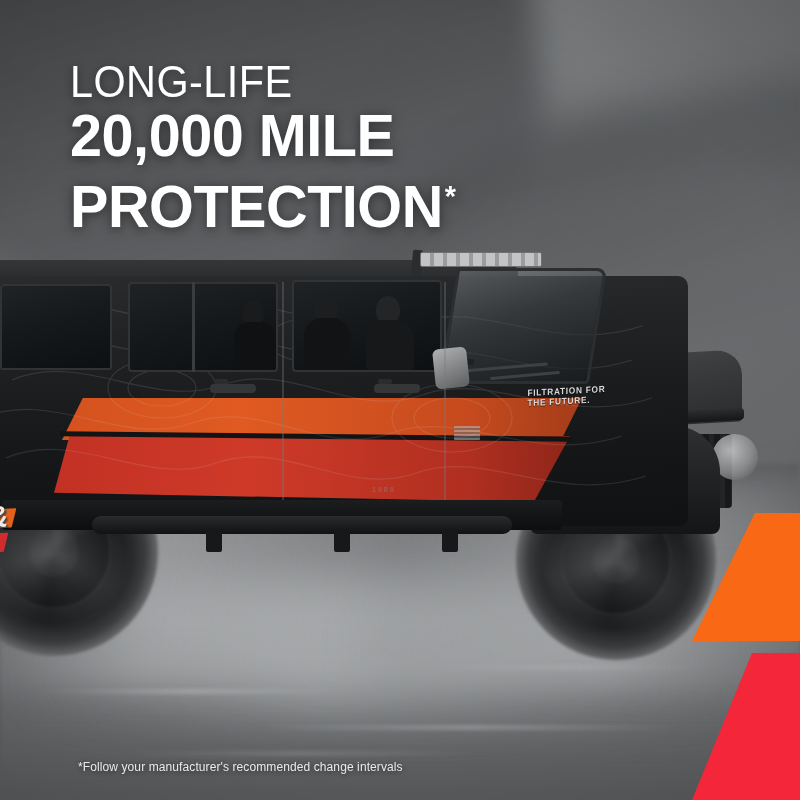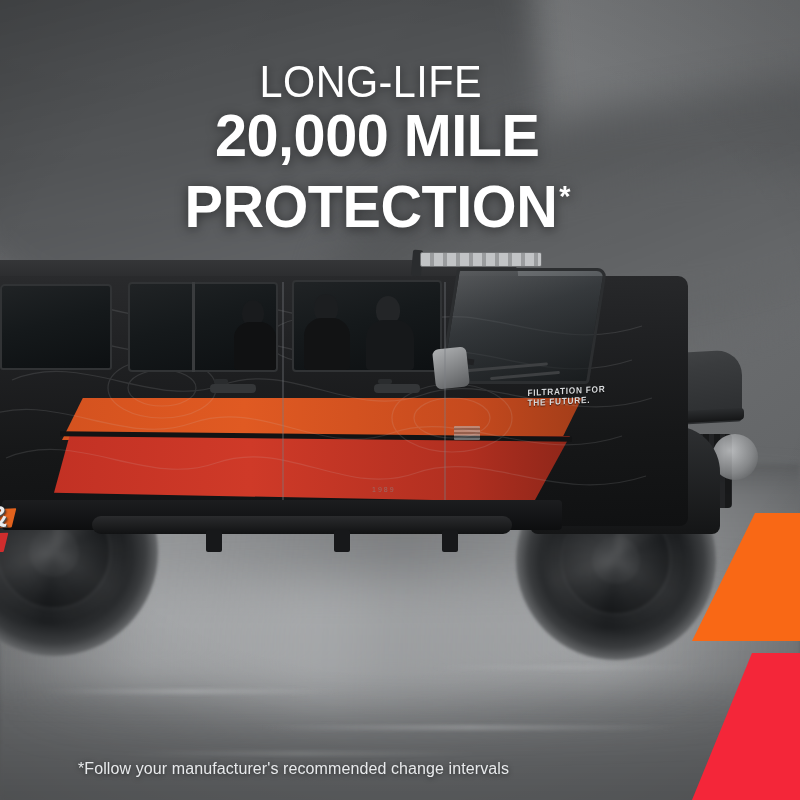--- a/index.html
+++ b/index.html
@@ -270,21 +270,21 @@
     background:#f96815;
     clip-path:polygon(42% 0,100% 0,100% 100%,0 100%);
   }
   .shape-red{
     left:692px;top:653px;width:150px;height:147px;
     background:#f42639;
     clip-path:polygon(40% 0,100% 0,100% 100%,0 100%);
   }
 
   
-  .headline{position:absolute;left:70px;top:58px;width:640px;text-align:center;}
+  .headline{position:absolute;left:70px;top:58px;width:640px;}
   .hl-kicker{
     color:#fff;font-size:44px;font-weight:400;line-height:48px;
     letter-spacing:.5px;transform:scaleX(.94);transform-origin:left center;
     text-shadow:0 2px 10px rgba(0,0,0,.45);
   }
   .hl-big{
     color:#fff;font-size:60px;font-weight:bold;line-height:60px;
     letter-spacing:-.5px;transform:scaleX(.96);transform-origin:left center;
     text-shadow:0 2px 12px rgba(0,0,0,.5);
     white-space:nowrap;
@@ -303,21 +303,21 @@
   }
   .sub-second{
     color:#fff;font-size:27px;font-weight:400;line-height:32px;letter-spacing:.6px;
     transform:scaleX(.95);transform-origin:left center;
     text-shadow:0 2px 8px rgba(0,0,0,.5);
     margin-top:4px;
   }
 
   .disclaimer{
     position:absolute;left:78px;top:760px;
-    color:#e8eaec;font-size:16px;font-weight:400;letter-spacing:.1px;
+    color:#e8eaec;font-size:12px;font-weight:400;letter-spacing:.1px;
     text-shadow:0 1px 5px rgba(0,0,0,.55);
   }
 </style>
 </head>
 <body>
 
 <div class="stage">
 
   <div class="bg">
     <div class="bg-sky"></div>

